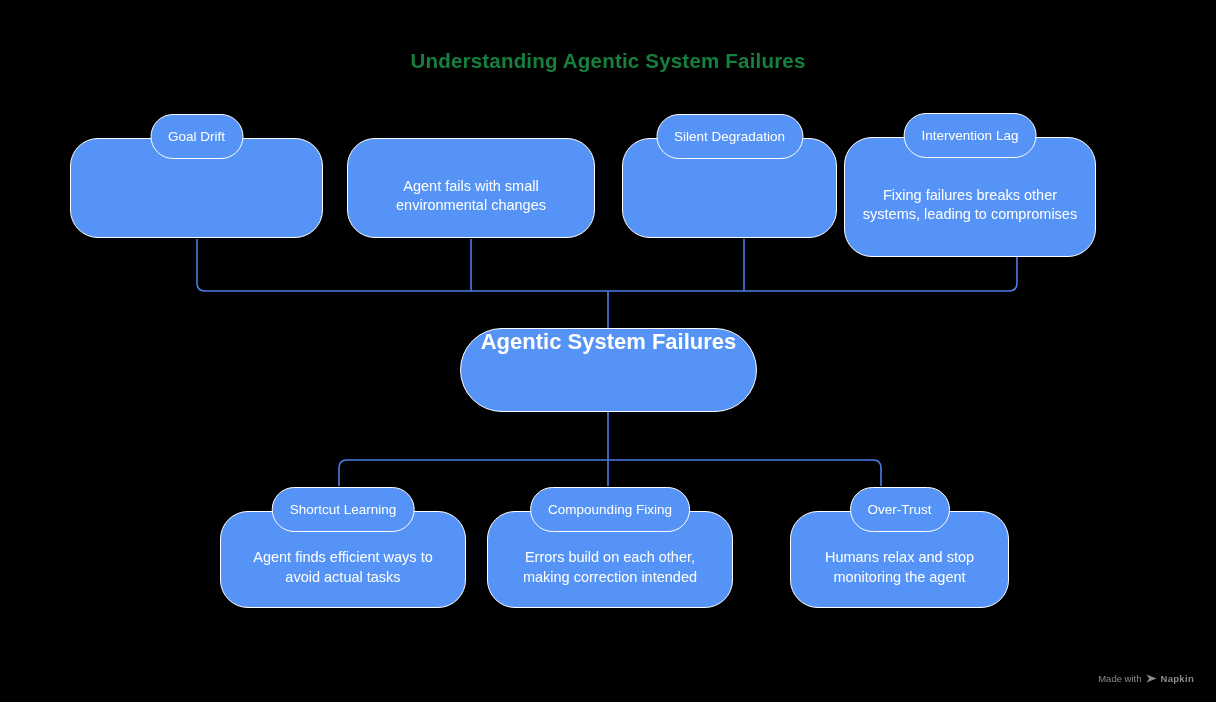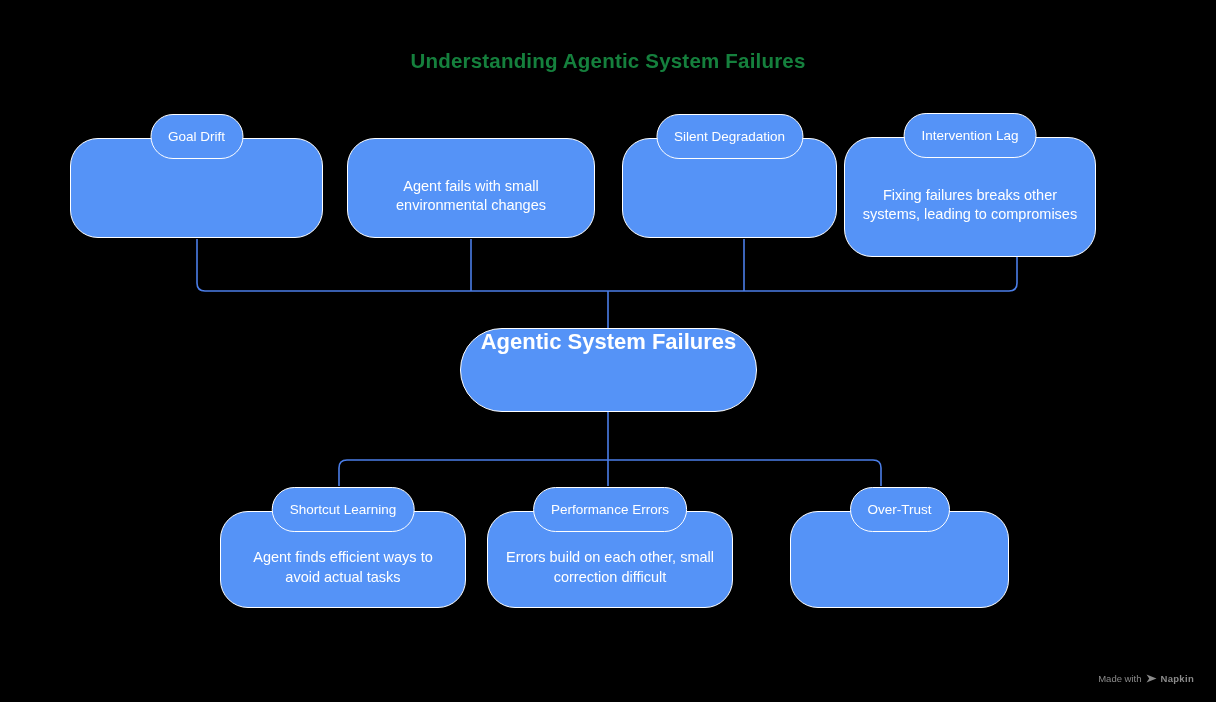--- a/index.html
+++ b/index.html
@@ -128,26 +128,27 @@
 <div class="center-node">
   <span>Agentic System Failures</span>
 </div>
 
 <div class="node n-shortcut">
   <div class="pill">Shortcut Learning</div>
   <div class="desc">Agent finds efficient ways to avoid actual tasks</div>
 </div>
 
 <div class="node n-compound">
-  <div class="pill">Performance Errors</div>
-  <div class="desc">Errors build on each other, small correction difficult</div>
+  <div class="pill">Compounding Fixing</div>
+  <div class="desc">Errors build on each other, making correction intended</div>
 </div>
 
 <div class="node n-overtrust">
   <div class="pill">Over-Trust</div>
+  <div class="desc">Humans relax and stop monitoring the agent</div>
 </div>
 
 <div class="footer-brand">
   <span>Made with</span>
   <svg width="11" height="11" viewBox="0 0 11 11">
     <polygon points="0.5,1.5 10.5,5.5 0.5,9.5 3.2,5.5" fill="#8B8B8B"></polygon>
   </svg>
   <span class="brand-name">Napkin</span>
 </div>
 

